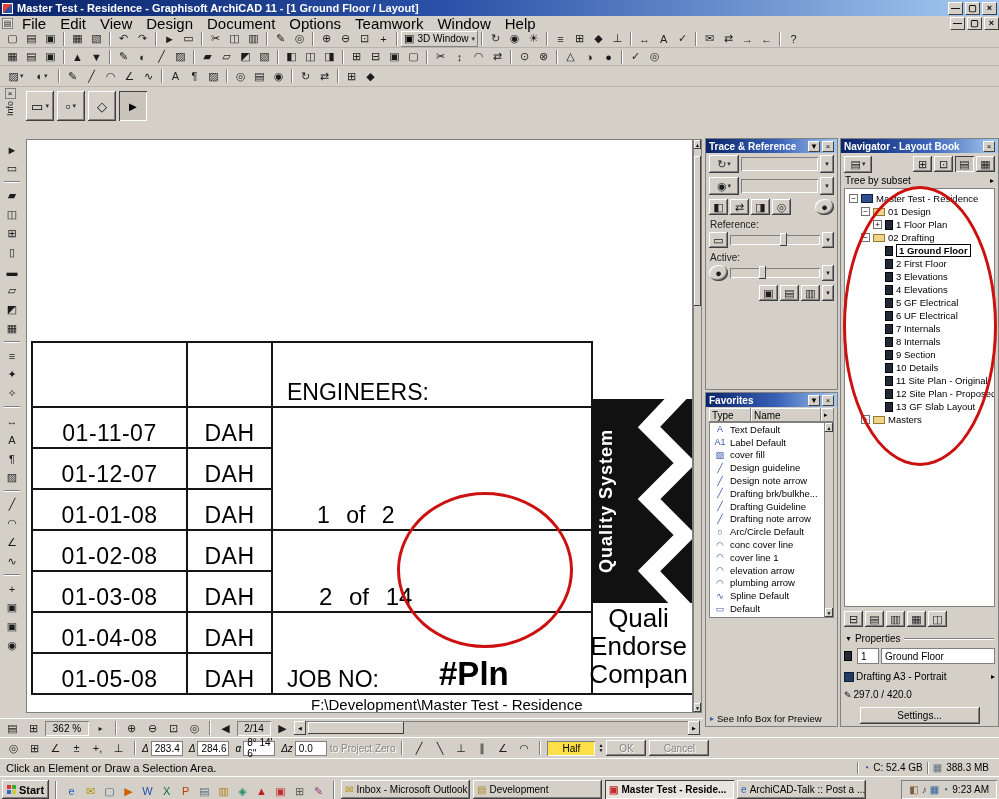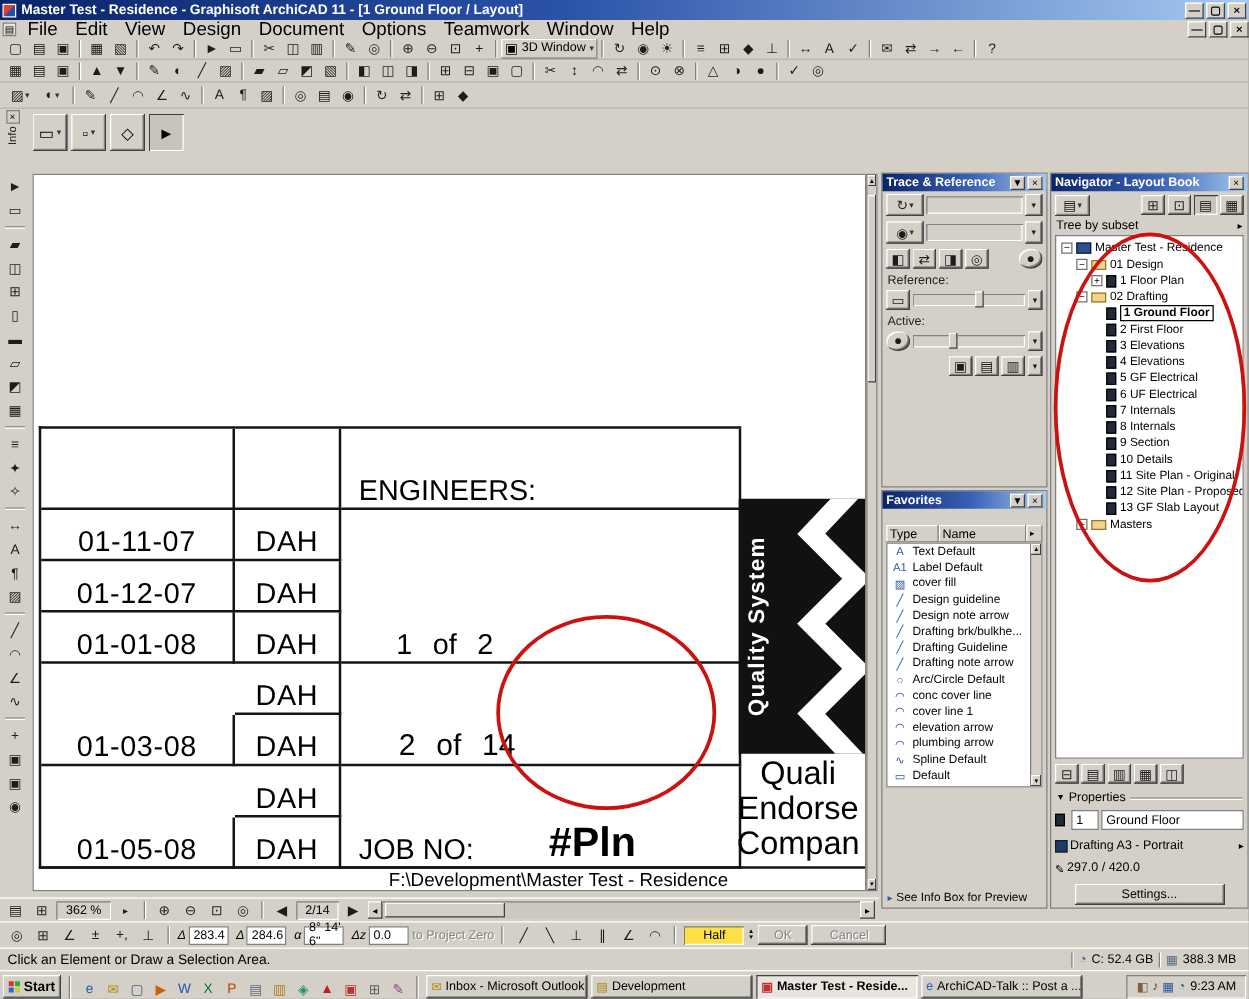--- a/index.html
+++ b/index.html
@@ -322,28 +322,34 @@
         </div>
         <div class="rcell datecell" style="grid-area: 3 / 2;">
           <span>DAH</span>
         </div>
         <div class="rcell datecell" style="grid-area: 4 / 1;">
           <span>01-01-08</span>
         </div>
         <div class="rcell datecell" style="grid-area: 4 / 2;">
           <span>DAH</span>
         </div>
+        <div class="rcell datecell" style="grid-area: 5 / 1;">
+          <span>01-02-08</span>
+        </div>
         <div class="rcell datecell" style="grid-area: 5 / 2;">
           <span>DAH</span>
         </div>
         <div class="rcell datecell" style="grid-area: 6 / 1;">
           <span>01-03-08</span>
         </div>
         <div class="rcell datecell" style="grid-area: 6 / 2;">
           <span>DAH</span>
+        </div>
+        <div class="rcell datecell" style="grid-area: 7 / 1;">
+          <span>01-04-08</span>
         </div>
         <div class="rcell datecell" style="grid-area: 7 / 2;">
           <span>DAH</span>
         </div>
         <div class="rcell datecell" style="grid-area: 8 / 1;">
           <span>01-05-08</span>
         </div>
         <div class="rcell datecell" style="grid-area: 8 / 2;">
           <span>DAH</span>
         </div>
@@ -434,21 +440,21 @@
       <span class="tbtn raised" style="min-width:12px;font-size:7px">▾</span>
     </div>
   </div>
 
   <div class="abs panel" style="left:705px;top:392px;width:133px;height:335px">
     <div class="ptitle">
       <span class="t">Favorites</span>
       <span class="pbtn">▼</span>
       <span class="pbtn">×</span>
     </div>
-    <div style="display:flex;height:14px;margin:13px 3px 0;flex:0 0 auto">
+    <div style="display:flex;height:14px;margin:1px 3px 0;flex:0 0 auto">
       <span class="hdrcell" style="width:42px">Type</span>
       <span class="hdrcell" style="flex:1">Name</span>
       <span class="hdrcell" style="width:13px;font-size:7px">▸</span>
     </div>
     <div class="favlist" style="height:196px;flex:0 0 auto">
       <div id="fav-rows" style="margin-right:9px">
           <div class="fav-row">
             <span class="fav-ic">A</span>
             <span class="fav-lb">Text Default</span>
           </div>

